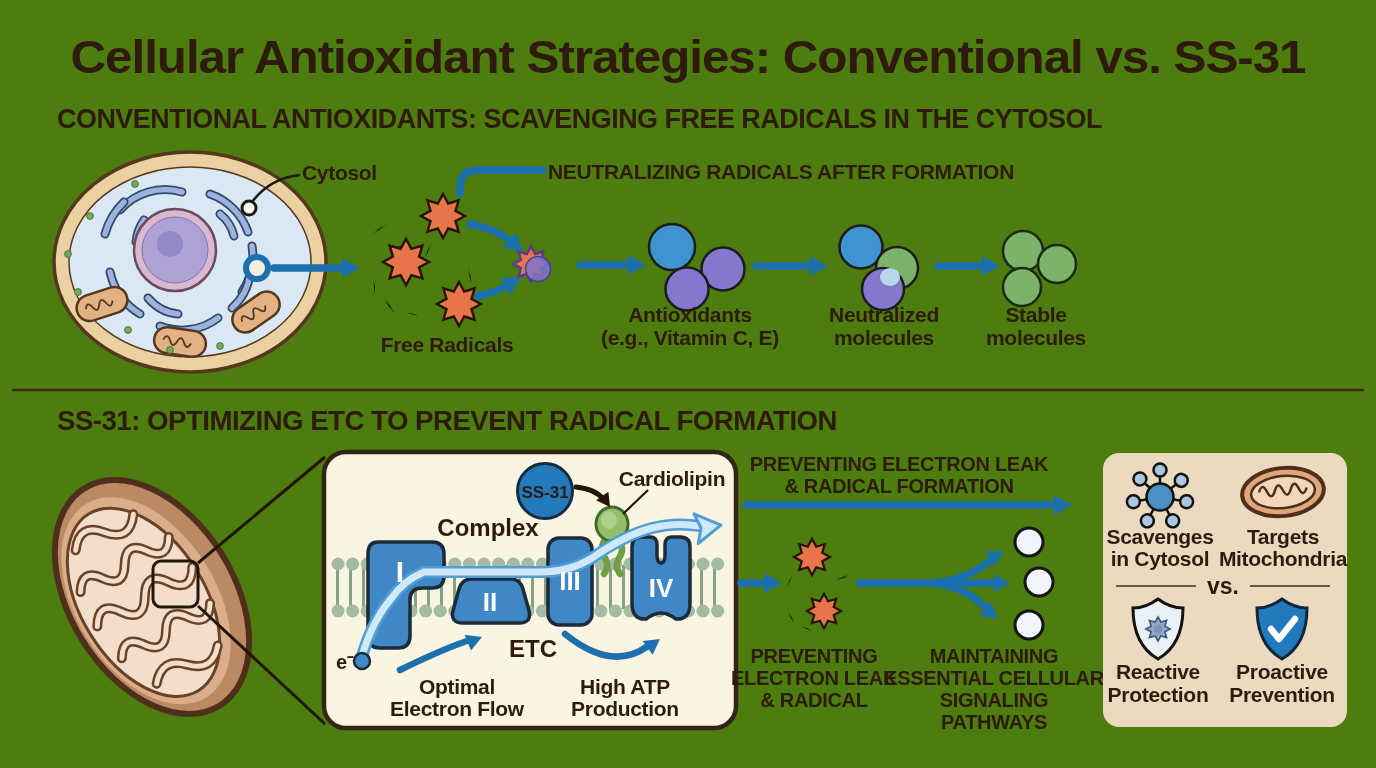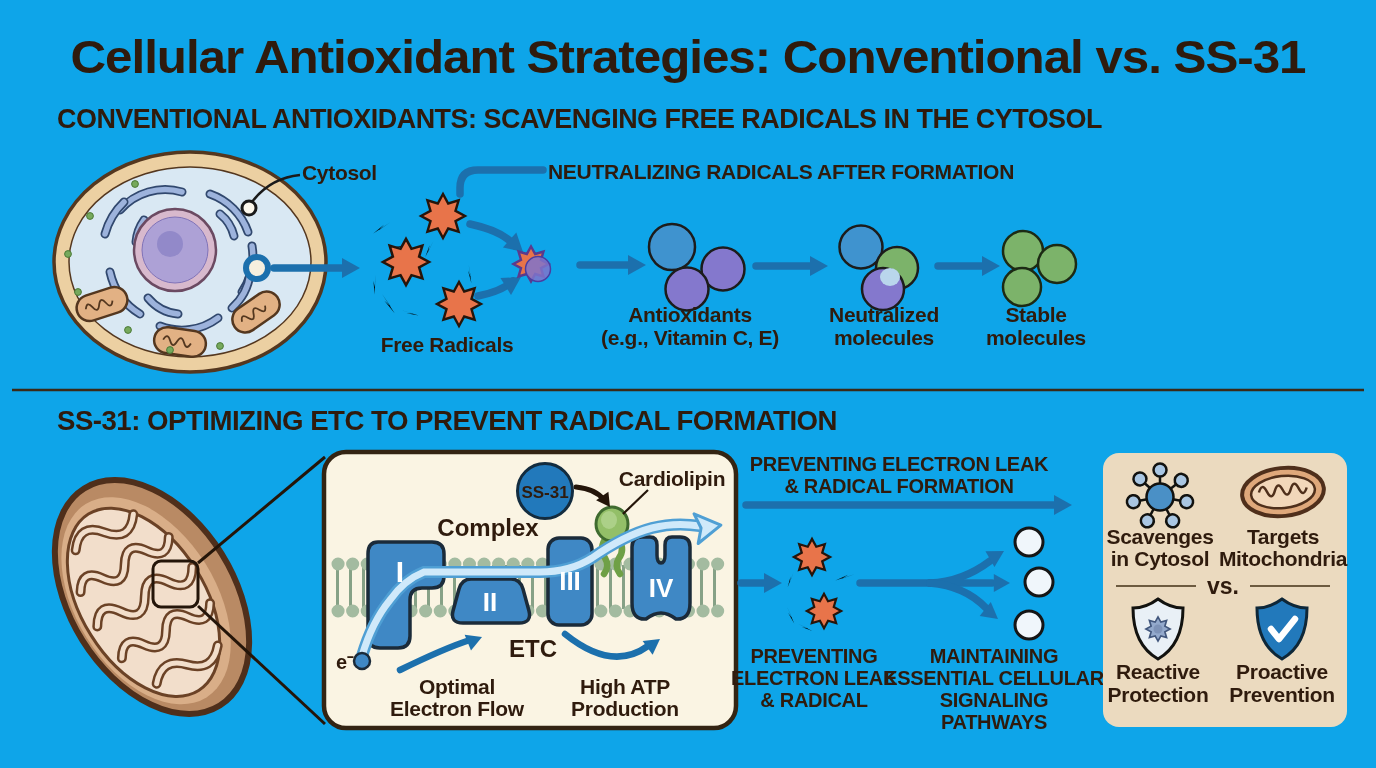--- a/index.html
+++ b/index.html
@@ -1,16 +1,16 @@
 <!DOCTYPE html>
 <html><head>
 <meta charset="utf-8">
 <style>
   html,body{margin:0;padding:0;background:#e8e2d2;}
-  .stage{position:relative;width:1376px;height:768px;background:#0ea5e9;overflow:hidden;}
+  .stage{position:relative;width:1376px;height:768px;background:#4d7c0f;overflow:hidden;}
   svg{position:absolute;inset:0;display:block;}
   text{font-family:"Liberation Sans",sans-serif;font-weight:bold;fill:#2f1b0d;}
   .t-title{font-size:47px;letter-spacing:-1px;}
   .t-h2{font-size:27px;letter-spacing:-0.5px;}
   .t-label{font-size:21px;letter-spacing:-0.3px;}
   .t-cap{font-size:20px;letter-spacing:-0.3px;}
   .t-roman{fill:#ffffff;}
   .mid{text-anchor:middle;}
   .arr{stroke:#1c70ad;stroke-width:7.5;fill:none;stroke-linecap:round;}
   .arr-thin{stroke:#1c70ad;stroke-width:6.5;fill:none;stroke-linecap:round;}

